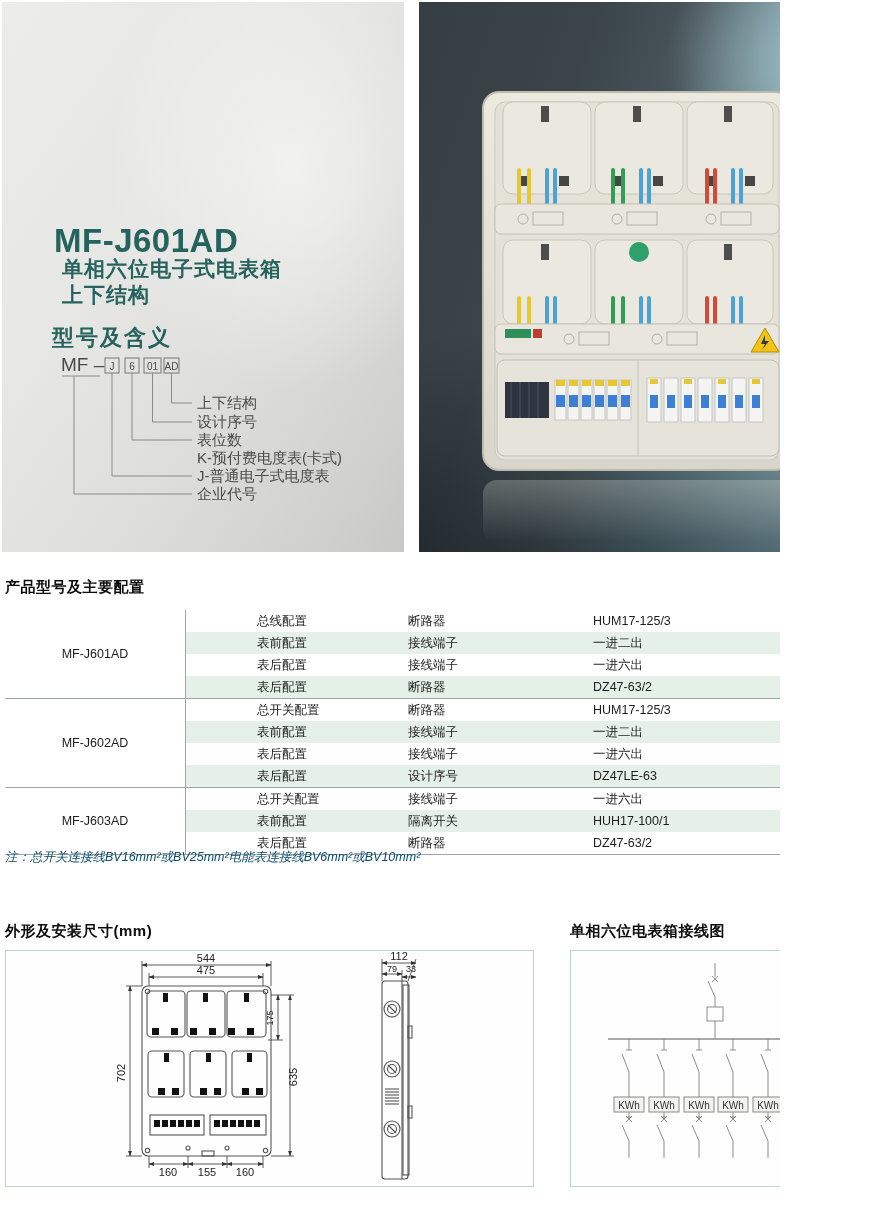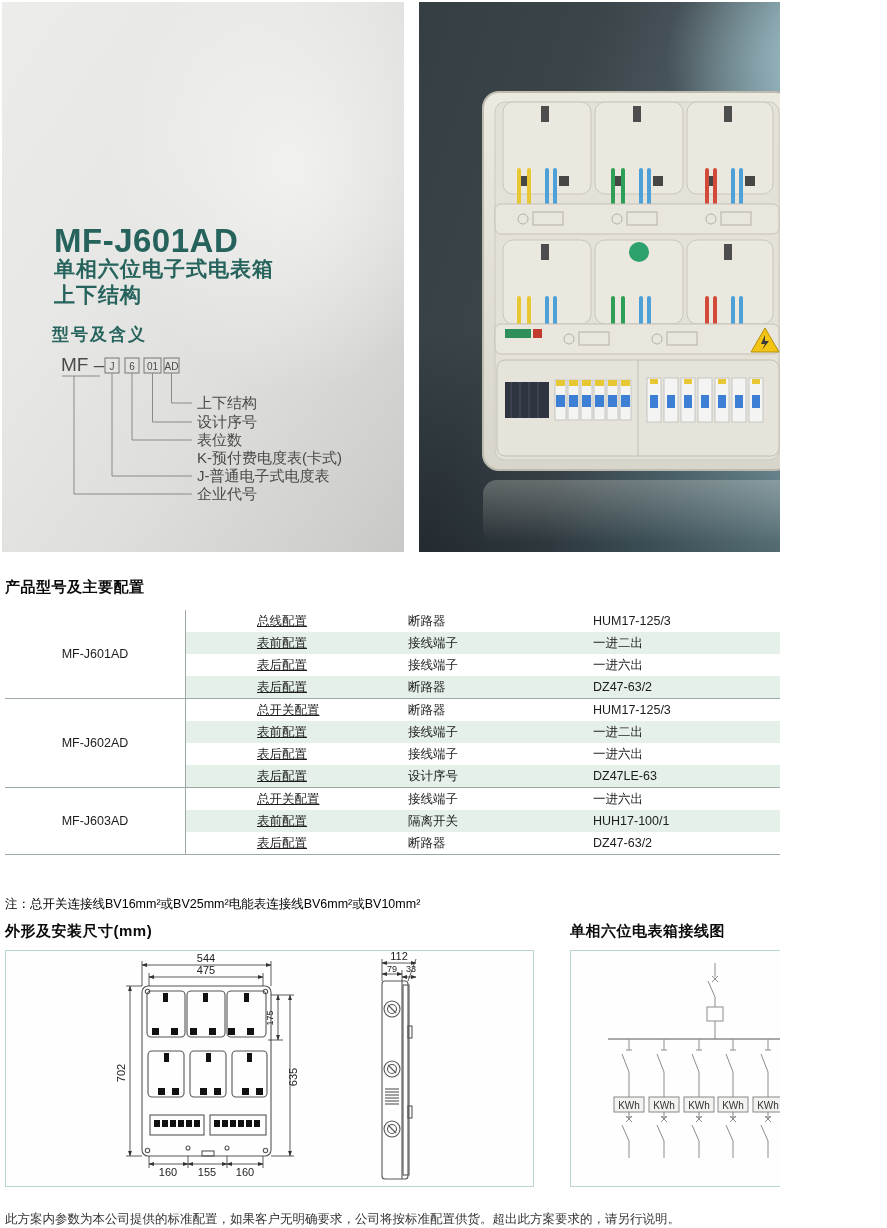--- a/index.html
+++ b/index.html
@@ -5,23 +5,23 @@
   html,body{margin:0;padding:0;background:#fff;}
   body{font-family:"Liberation Sans","DejaVu Sans",sans-serif;}
   #page{position:relative;width:780px;height:1228px;background:#fff;overflow:hidden;}
 
   
   #panel-left{position:absolute;left:2px;top:2px;width:402px;height:550px;
     background:
       radial-gradient(ellipse 260px 320px at 72% 30%, rgba(245,245,243,.8), rgba(245,245,243,0) 70%),
       linear-gradient(125deg,#ecECea 0%,#e7e7e5 35%,#dededc 62%,#d0d0ce 88%,#c8c8c6 100%);}
   .brand-title{position:absolute;left:52px;top:220px;font-size:33px;font-weight:bold;color:#26635d;letter-spacing:.5px;}
-  .brand-sub{position:absolute;left:52px;font-size:21px;font-weight:bold;color:#26635d;letter-spacing:1px;}
+  .brand-sub{position:absolute;left:60px;font-size:21px;font-weight:bold;color:#26635d;letter-spacing:1px;}
   #brand-sub1{top:253px;} #brand-sub2{top:279px;}
-  .mini-head{position:absolute;left:50px;top:321px;font-size:17px;font-weight:bold;color:#26635d;letter-spacing:2px;}
+  .mini-head{position:absolute;left:50px;top:321px;font-size:22px;font-weight:bold;color:#26635d;letter-spacing:2px;}
   #model-diagram{position:absolute;left:40px;top:330px;}
   #model-diagram text{fill:#4a4a4a;}
 
   
   #panel-photo{position:absolute;left:419px;top:2px;width:466px;height:550px;
     background:
       linear-gradient(to bottom, rgba(10,16,20,0) 60%, rgba(10,16,20,.48) 100%),
       radial-gradient(ellipse 300px 230px at 95% 10%, rgba(188,222,230,.95), rgba(188,222,230,0) 65%),
       linear-gradient(108deg,#343e43 0%,#3a4449 28%,#49565c 45%,#64808a 62%,#8fb5bf 80%,#9ec6cf 90%,#7c9ba4 100%);}
 
@@ -38,22 +38,22 @@
   .thead .h0{text-align:center;}
   .h1{padding-left:71px;} .h2{padding-left:27px;} .h3{padding-left:27px;} .h4{padding-left:28px;}
   .tgroup{display:flex;border-top:1px solid #9ba8a3;}
   .tgroup:first-child{border-top:none;}
   .tmodel{width:180px;border-right:1px solid #9ba8a3;display:flex;align-items:center;justify-content:center;
     font-size:12.5px;color:#1c1c1c;}
   .trows{flex:1;}
   .trow{display:grid;grid-template-columns:195px 185px 200px 1fr;height:22px;align-items:center;}
   .trow:nth-child(even){background:#e4f0e8;}
   .tcell{font-size:12.5px;color:#1c1c1c;white-space:nowrap;}
-  .c0{padding-left:71px;text-decoration:underline;} .c1{padding-left:27px;} .c2{padding-left:27px;} .c3{padding-left:28px;}
-  #table-note{position:absolute;left:5px;top:896px;font-size:12.5px;color:#000000;}
+  .c0{padding-left:71px;} .c1{padding-left:27px;} .c2{padding-left:27px;} .c3{padding-left:28px;}
+  #table-note{position:absolute;left:5px;top:849px;font-size:12.5px;color:#0c4a6e;font-style:italic;}
 
   
   .draw-box{position:absolute;top:950px;border:1px solid #b7d8c5;background:#fdfefd;}
   #dim-box{left:5px;width:527px;height:235px;text-align:center;}
   #wiring-box{left:570px;width:308px;height:235px;}
   #dim-box svg,#wiring-box svg{display:block;}
   .dimtxt{font-size:11px;fill:#222;}
   .dimtxt-s{font-size:9px;fill:#222;}
 
   
@@ -527,15 +527,14 @@
         <text x="93" y="157.5">KWh</text>
         <text x="128" y="157.5">KWh</text>
         <text x="162" y="157.5">KWh</text>
         <text x="197" y="157.5">KWh</text>
         <text x="232" y="157.5">KWh</text>
       </g>
     </svg>
   </div>
 
   <div id="head-order">订货须知</div>
-  <div id="order-text">此方案内参数为本公司提供的标准配置，如果客户无明确要求，公司将按标准配置供货。超出此方案要求的，请另行说明。</div>
 
 </div>
 
 </body></html>

